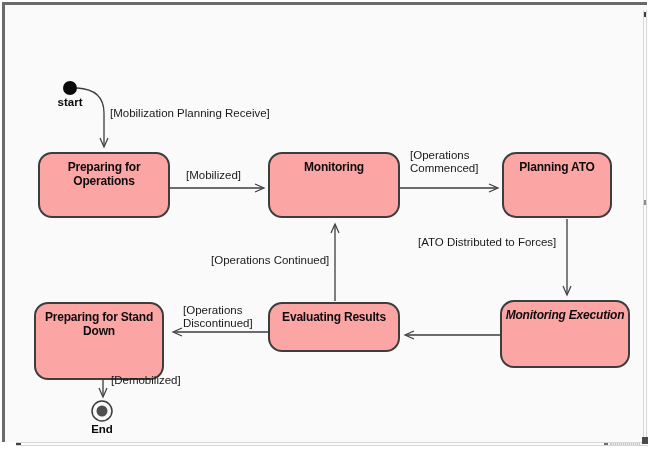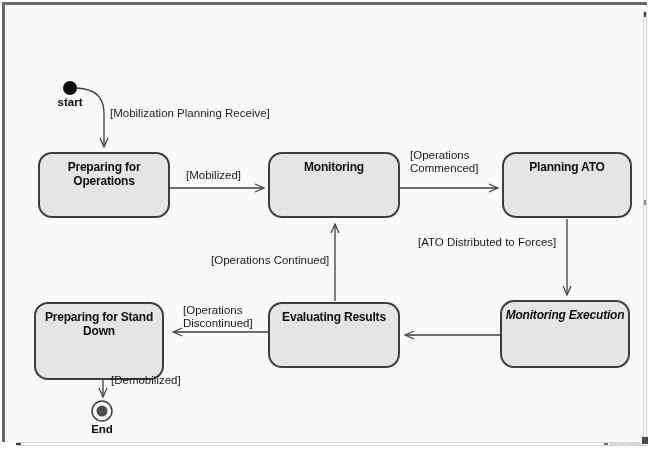--- a/index.html
+++ b/index.html
@@ -10,21 +10,21 @@
   }
   .frame{
     position:absolute;left:2px;top:2px;width:645px;height:440px;
     border-top:3px solid #6a6a6a;border-left:3px solid #6a6a6a;
     background:#fafafa;box-sizing:border-box;
   }
   .canvas{position:absolute;left:0;top:0;width:650px;height:450px;}
   svg.wires{position:absolute;left:0;top:0;width:650px;height:450px;}
   .state{
     position:absolute;box-sizing:border-box;
-    background:#e5e5e5;border:2px solid #3d3d3d;border-radius:14px;
+    background:#fca5a5;border:2px solid #3d3d3d;border-radius:14px;
     font-weight:bold;font-size:12px;line-height:14px;letter-spacing:-0.2px;
     text-align:center;padding-top:6px;white-space:pre-line;color:#0d0d0d;
   }
   .tlabel{
     position:absolute;font-size:11.5px;line-height:13px;
     white-space:pre-line;color:#1a1a1a;
   }
   .node-label{
     position:absolute;font-size:11.5px;font-weight:bold;text-align:center;
     width:44px;color:#0a0a0a;
@@ -72,25 +72,25 @@
     <circle cx="70" cy="88" r="7" fill="#0a0a0a"></circle>
     <circle cx="102" cy="411" r="10" fill="#fafafa" stroke="#3d3d3d" stroke-width="1.5"></circle>
     <circle cx="102" cy="411" r="5.5" fill="#4f4f4f"></circle>
   </svg>
 
   <div class="state" style="left:38px;top:152px;width:132px;height:66px;">Preparing for
 Operations</div>
 
   <div class="state" style="left:268px;top:152px;width:132px;height:66px;">Monitoring</div>
 
-  <div class="state" style="left:502px;top:152px;width:130px;height:66px;">Planning ATO</div>
+  <div class="state" style="left:502px;top:152px;width:110px;height:66px;">Planning ATO</div>
 
   <div class="state" style="left:500px;top:300px;width:130px;height:68px;font-style:italic;">Monitoring Execution</div>
 
-  <div class="state" style="left:268px;top:302px;width:132px;height:66px;">Evaluating Results</div>
+  <div class="state" style="left:268px;top:302px;width:132px;height:50px;">Evaluating Results</div>
 
   <div class="state" style="left:34px;top:302px;width:130px;height:78px;">Preparing for Stand
 Down</div>
 
   <div class="node-label" style="left:48px;top:96px;">start</div>
 
   <div class="node-label" style="left:80px;top:423px;">End</div>
 
   <div class="tlabel" style="left:110px;top:107px;">[Mobilization Planning Receive]</div>
 

